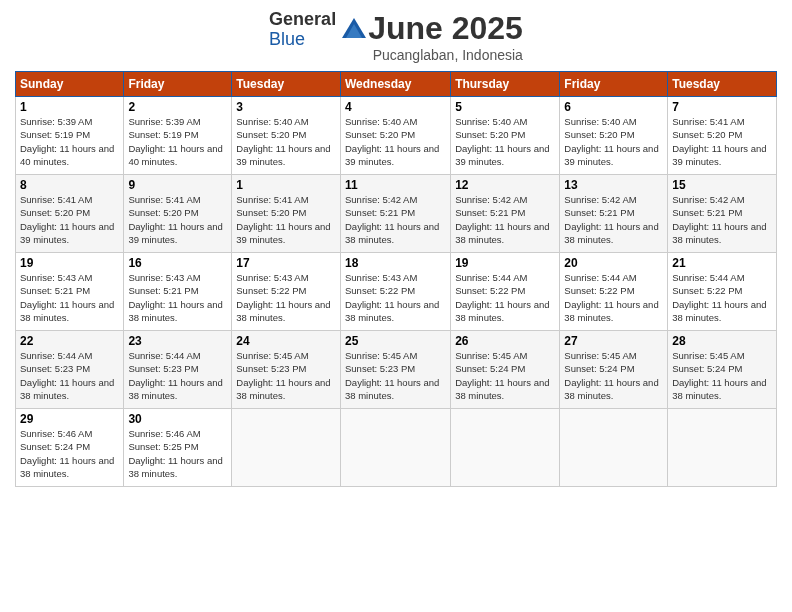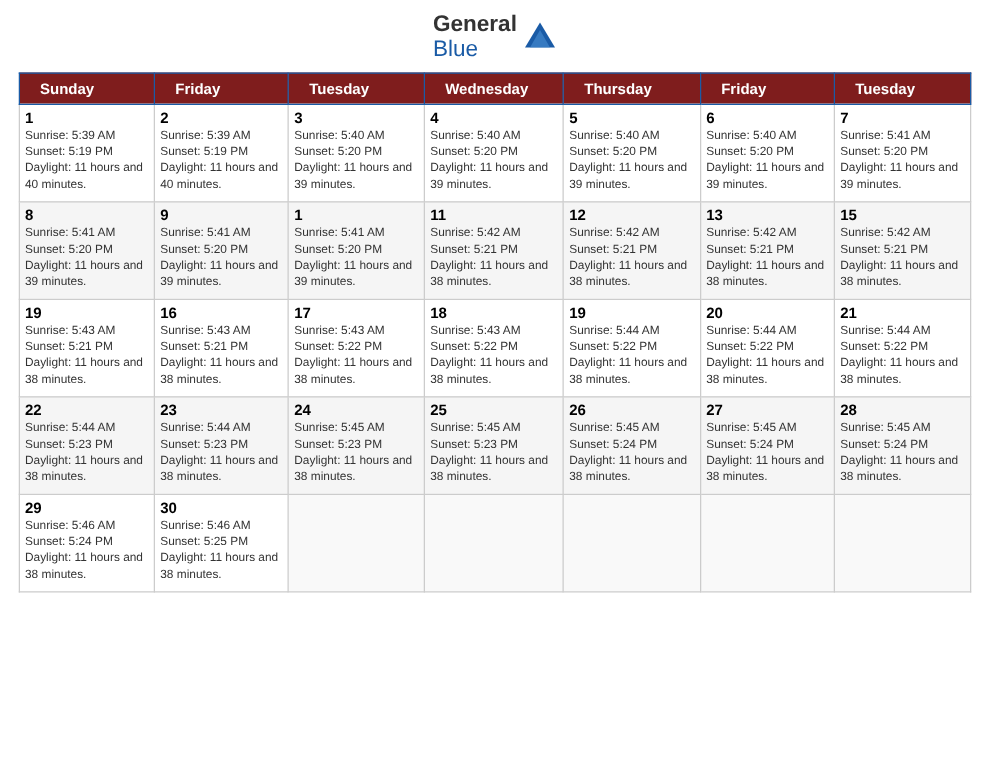--- a/index.html
+++ b/index.html
@@ -57,23 +57,23 @@
     .location {
       font-size: 14px;
       color: #555;
     }
     .calendar {
       width: 100%;
       border-collapse: collapse;
       font-size: 10.5px;
     }
     .calendar th {
-      background: #7f1d1d;
+      background: #c2410c;
       color: #fff;
-      padding: 5px 16px;
+      padding: 5px 4px;
       text-align: left;
       font-size: 12px;
       font-weight: bold;
       border: 1px solid #1a5ba6;
     }
     .calendar td {
       border: 1px solid #ccc;
       vertical-align: top;
       padding: 3px 4px;
       width: 113px;
@@ -105,20 +105,24 @@
   <div class="header">
     <div class="logo">
       <div class="logo-text">
         <span class="logo-general">General</span>
         <span class="logo-blue">Blue</span>
       </div>
       <svg class="logo-icon" viewBox="0 0 28 28">
         <polygon points="14,2 26,22 2,22" fill="#1a5ba6"></polygon>
         <polygon points="14,8 22,22 6,22" fill="#4a8fd4" opacity="0.6"></polygon>
       </svg>
+    </div>
+    <div class="title-block">
+      <div class="month-title">June 2025</div>
+      <div class="location">Pucanglaban, Indonesia</div>
     </div>
   </div>
 
   <table class="calendar">
     <thead>
       <tr>
         <th>Sunday</th>
         <th>Friday</th>
         <th>Tuesday</th>
         <th>Wednesday</th>

